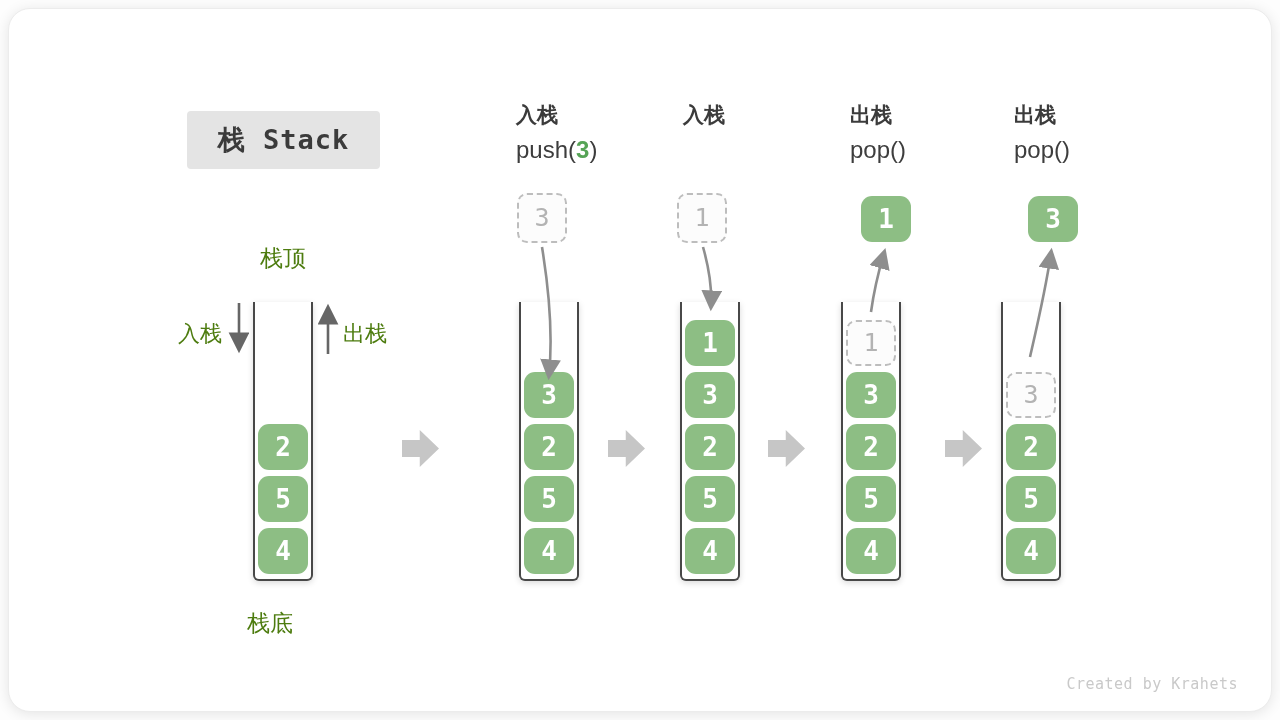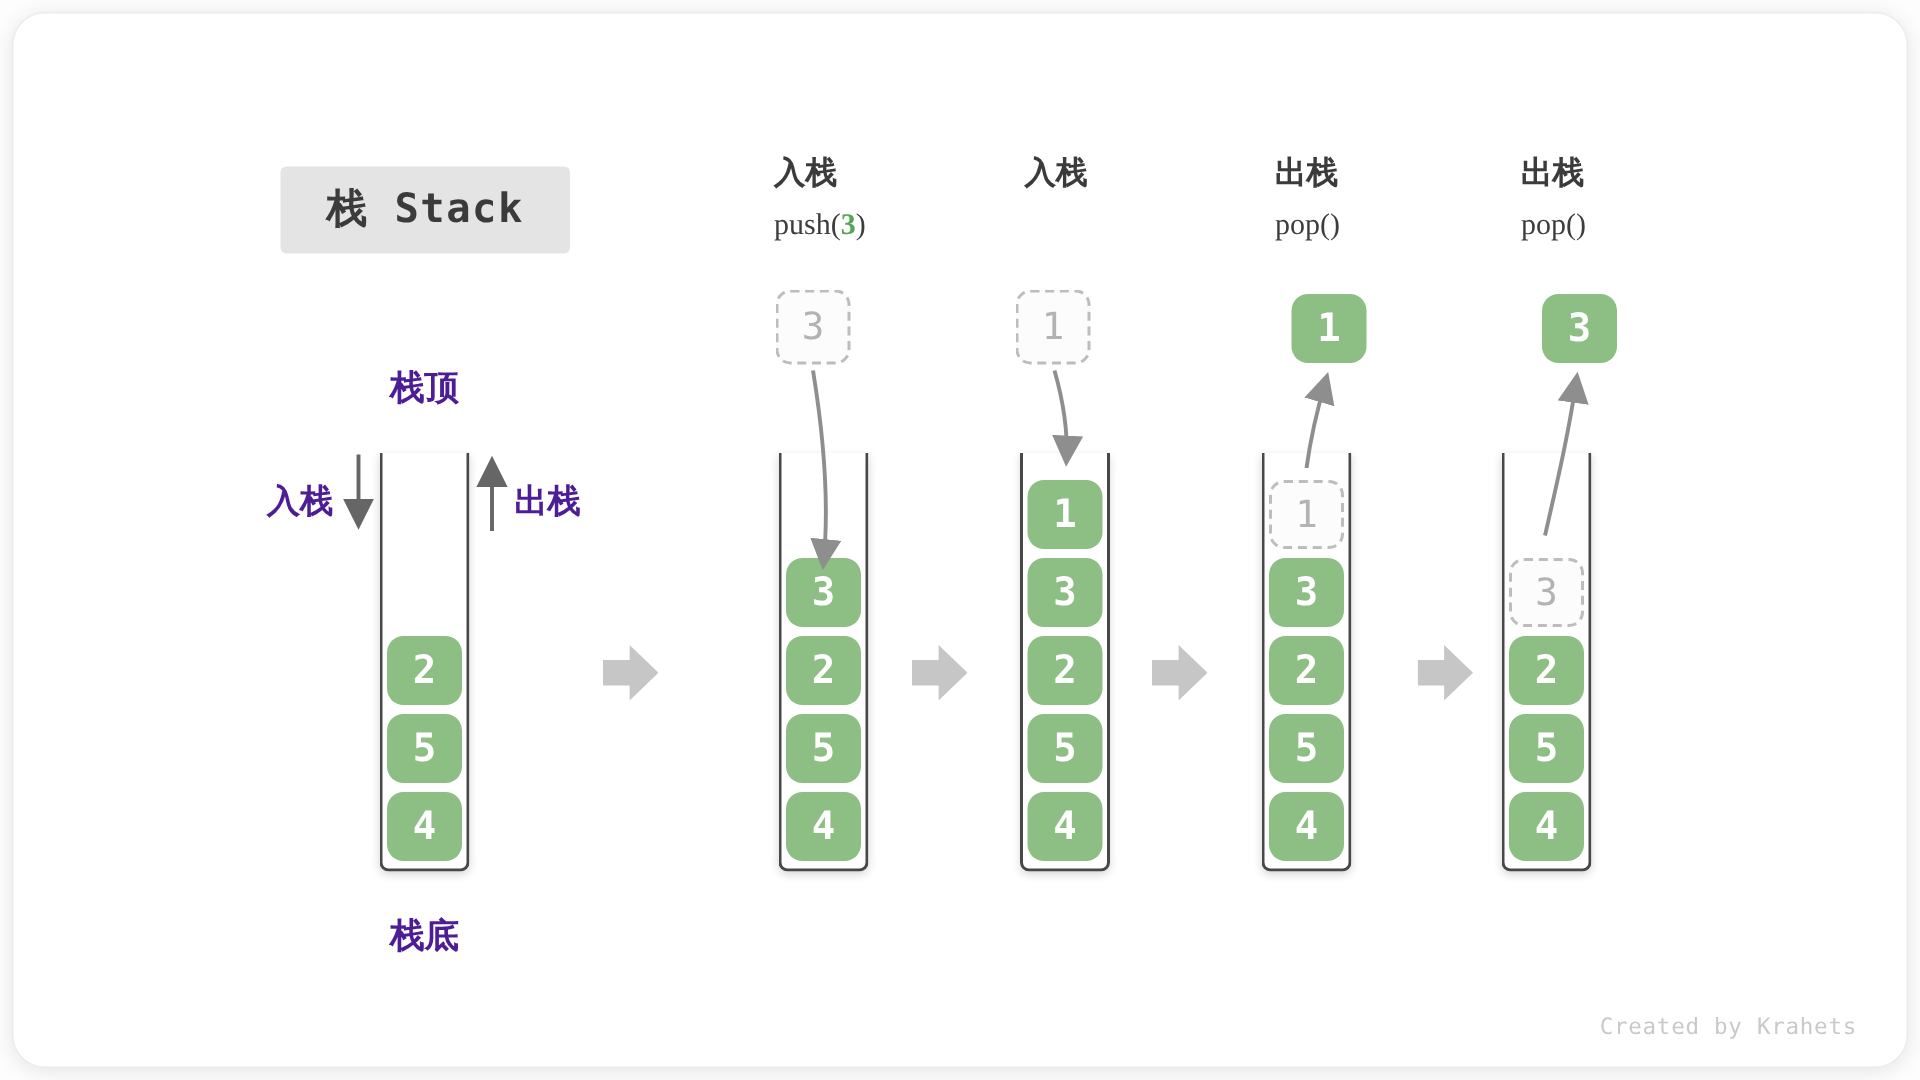--- a/index.html
+++ b/index.html
@@ -48,34 +48,34 @@
     color: #3b3b3b;
     text-align: left;
   }
   .op .action {
     font-size: 21px;
     font-weight: bold;
     line-height: 28px;
   }
   .op .code {
     margin-top: 7px;
-    font-family: Liberation Serif, serif;
-    font-size: 20px;
+    font-family: Liberation Sans, sans-serif;
+    font-size: 24px;
     line-height: 28px;
     color: #3d3d3d;
   }
   .op .code .arg {
     color: #56a456;
     font-weight: bold;
   }
 
   
   .legend-label {
-    color: #4c1d95;
-    font-weight: bold;
+    color: #4d7c0f;
+    font-weight: normal;
     font-size: 23px;
   }
 
   
   .stack-container {
     top: 302px;
     width: 60px; height: 279px;
     border-left: 2px solid #484848;
     border-right: 2px solid #484848;
     border-bottom: 2px solid #484848;
@@ -160,21 +160,21 @@
     <div class="action">出栈</div>
     <div class="code"><span>pop(</span><span class="arg"></span><span>)</span></div>
   </div>
 
   <div class="abs ghost float" style="left:517px; top:193px">3</div>
   <div class="abs ghost float" style="left:677px; top:193px">1</div>
   <div class="abs cell" style="left:861px; top:196px">1</div>
   <div class="abs cell" style="left:1028px; top:196px">3</div>
 
   <div class="abs legend-label" style="left:233px; top:243px; width:100px; text-align:center">栈顶</div>
-  <div class="abs legend-label" style="left:233px; top:608px; width:100px; text-align:center">栈底</div>
+  <div class="abs legend-label" style="left:220px; top:608px; width:100px; text-align:center">栈底</div>
   <div class="abs legend-label" style="left:158px; top:319px; width:64px; text-align:right; font-size:22px">入栈</div>
   <div class="abs legend-label" style="left:343px; top:319px; width:64px; text-align:left; font-size:22px">出栈</div>
 
   <div class="abs stack-container" style="left:253px"></div>
   <div class="abs stack-container" style="left:519px"></div>
   <div class="abs stack-container" style="left:680px"></div>
   <div class="abs stack-container" style="left:841px"></div>
   <div class="abs stack-container" style="left:1001px"></div>
 
   <div class="abs cell" style="left:258px; top:424px">2</div>

